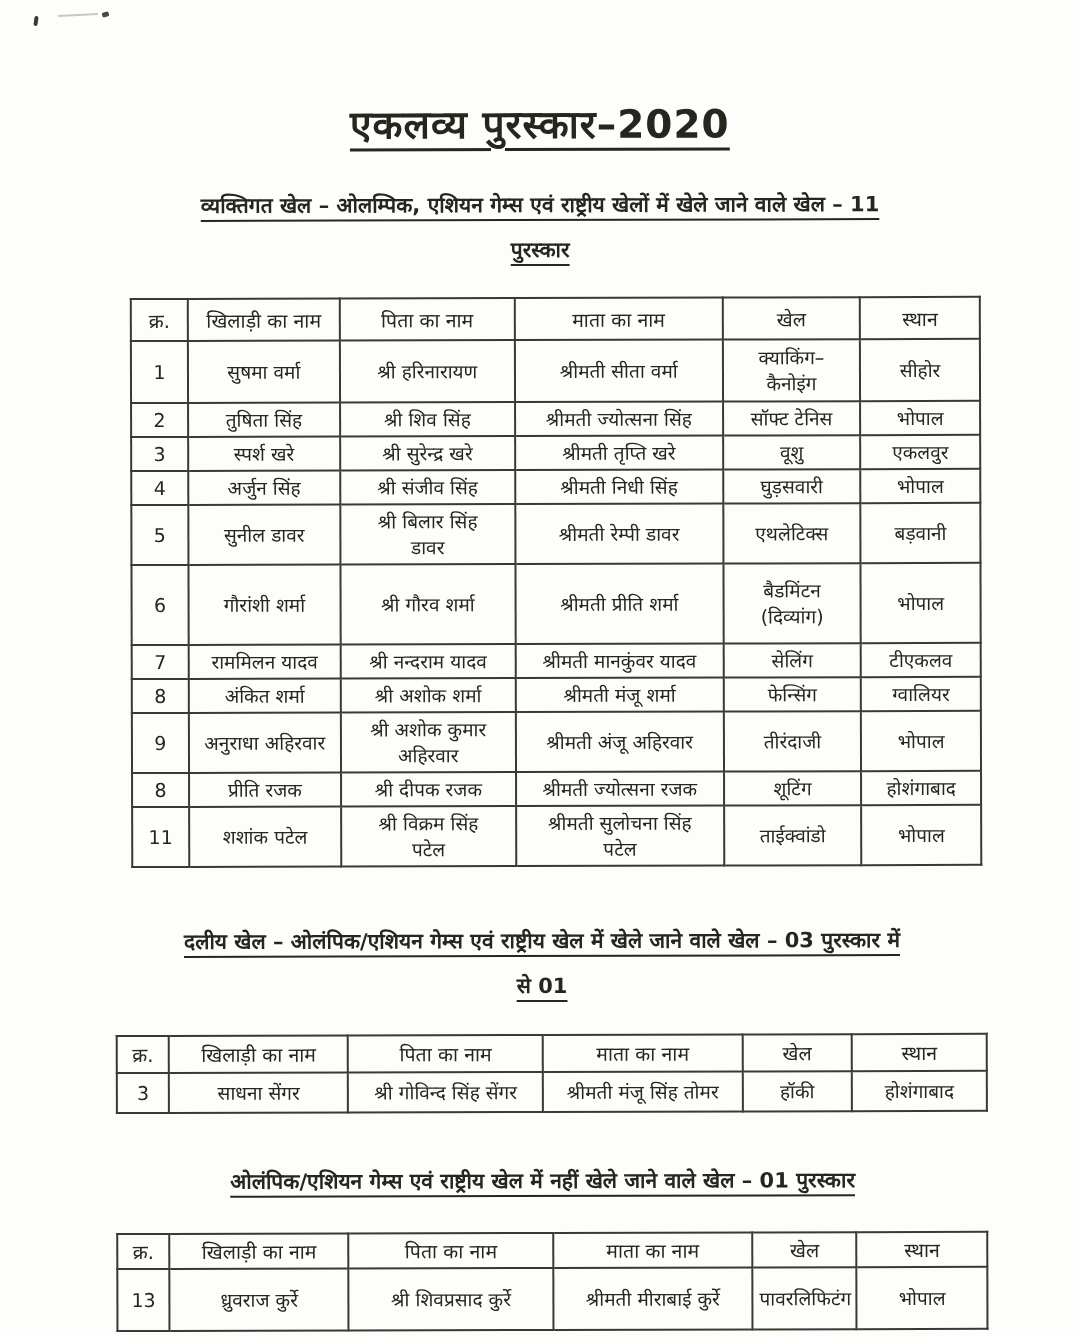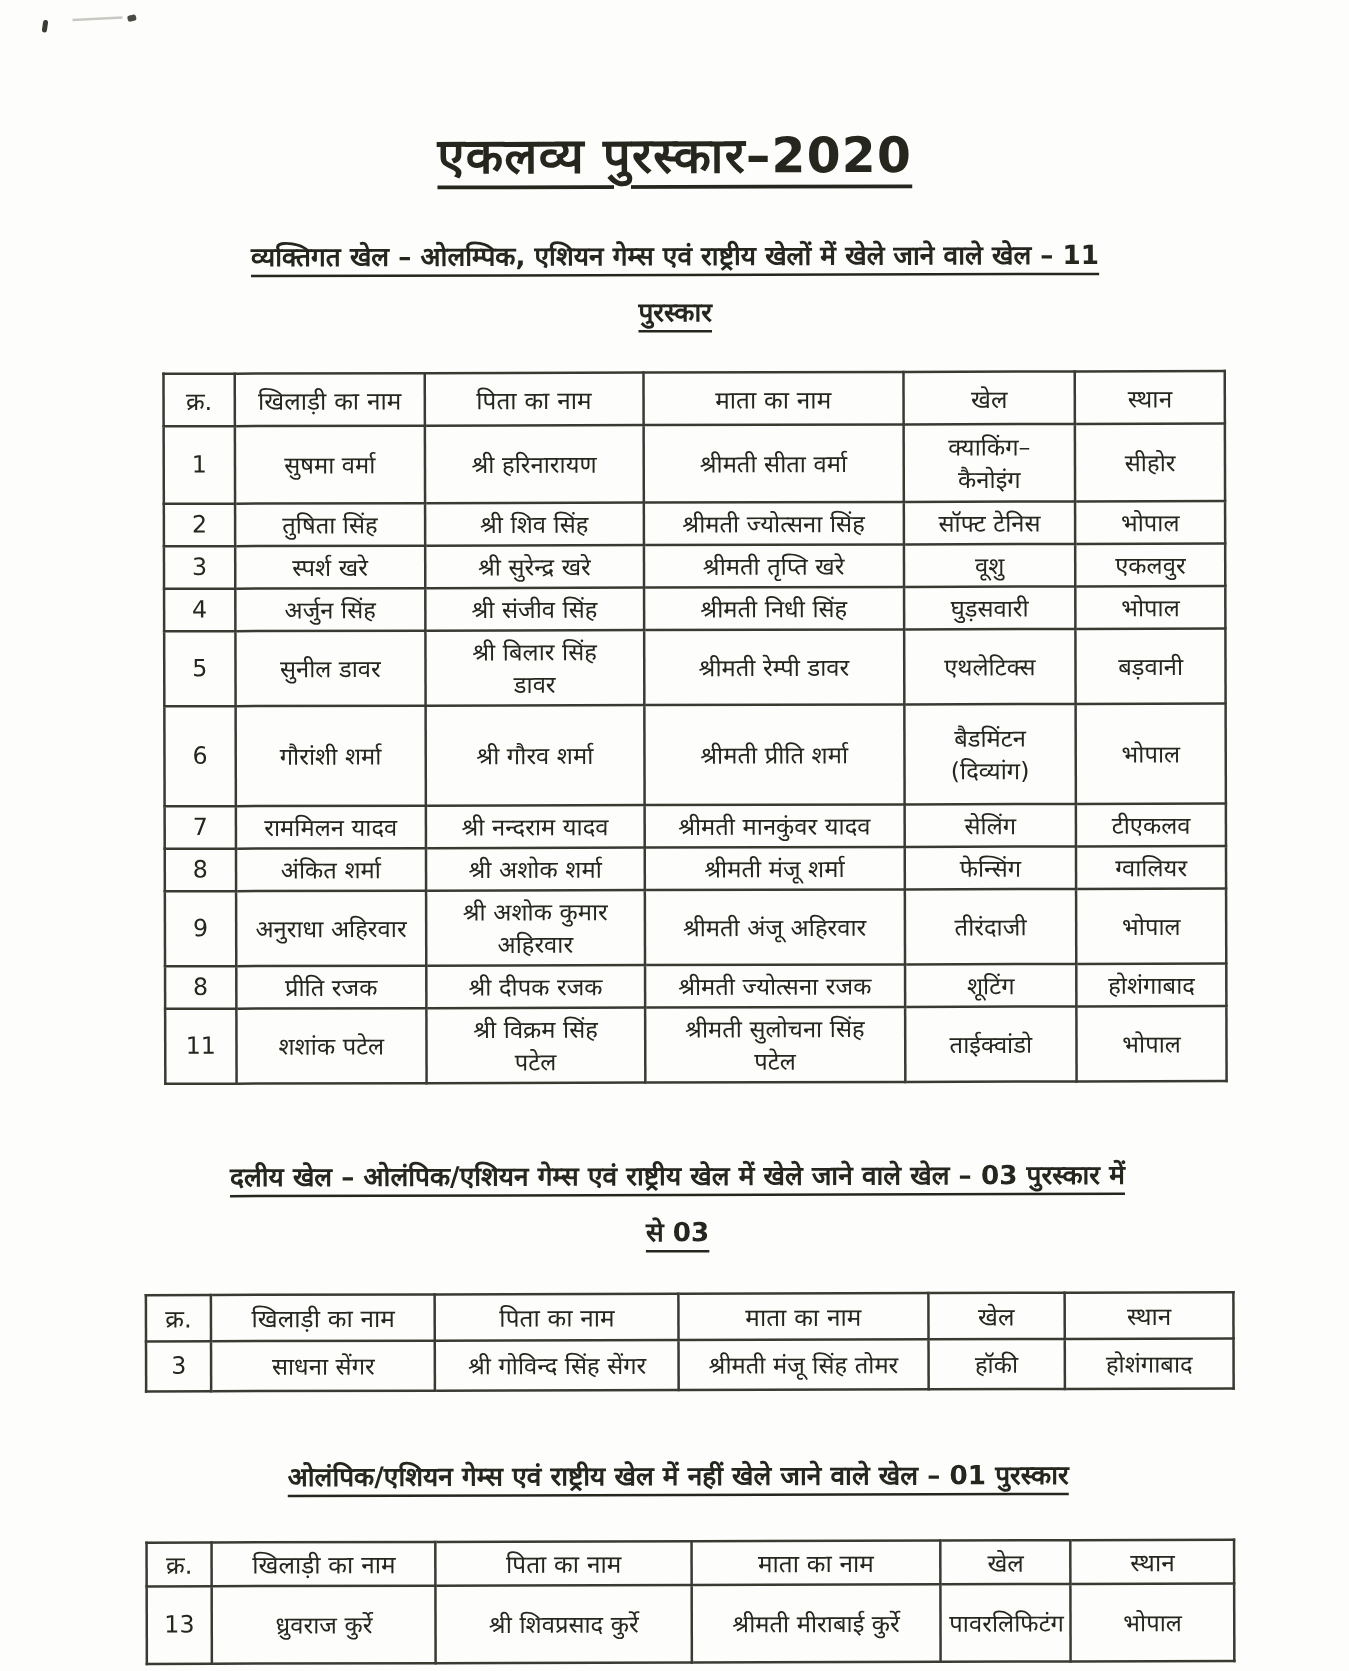--- a/index.html
+++ b/index.html
@@ -222,21 +222,21 @@
               <td>ताईक्वांडो</td>
               <td>भोपाल</td>
             </tr>
           </tbody>
         </table>
     </section>
 
     <section class="sec sec2">
       <div class="heading">
         <span class="hl"><span>दलीय खेल – ओलंपिक/एशियन गेम्स एवं राष्ट्रीय खेल में खेले जाने वाले खेल – 03 पुरस्कार में</span></span>
-        <span class="hl"><span>से 03</span></span>
+        <span class="hl"><span>से 01</span></span>
       </div>
       <table class="awards t2">
           <colgroup>
             <col style="width: 6%;">
             <col style="width: 20.6%;">
             <col style="width: 22.4%;">
             <col style="width: 22.9%;">
             <col style="width: 12.6%;">
             <col style="width: 15.5%;">
           </colgroup>

